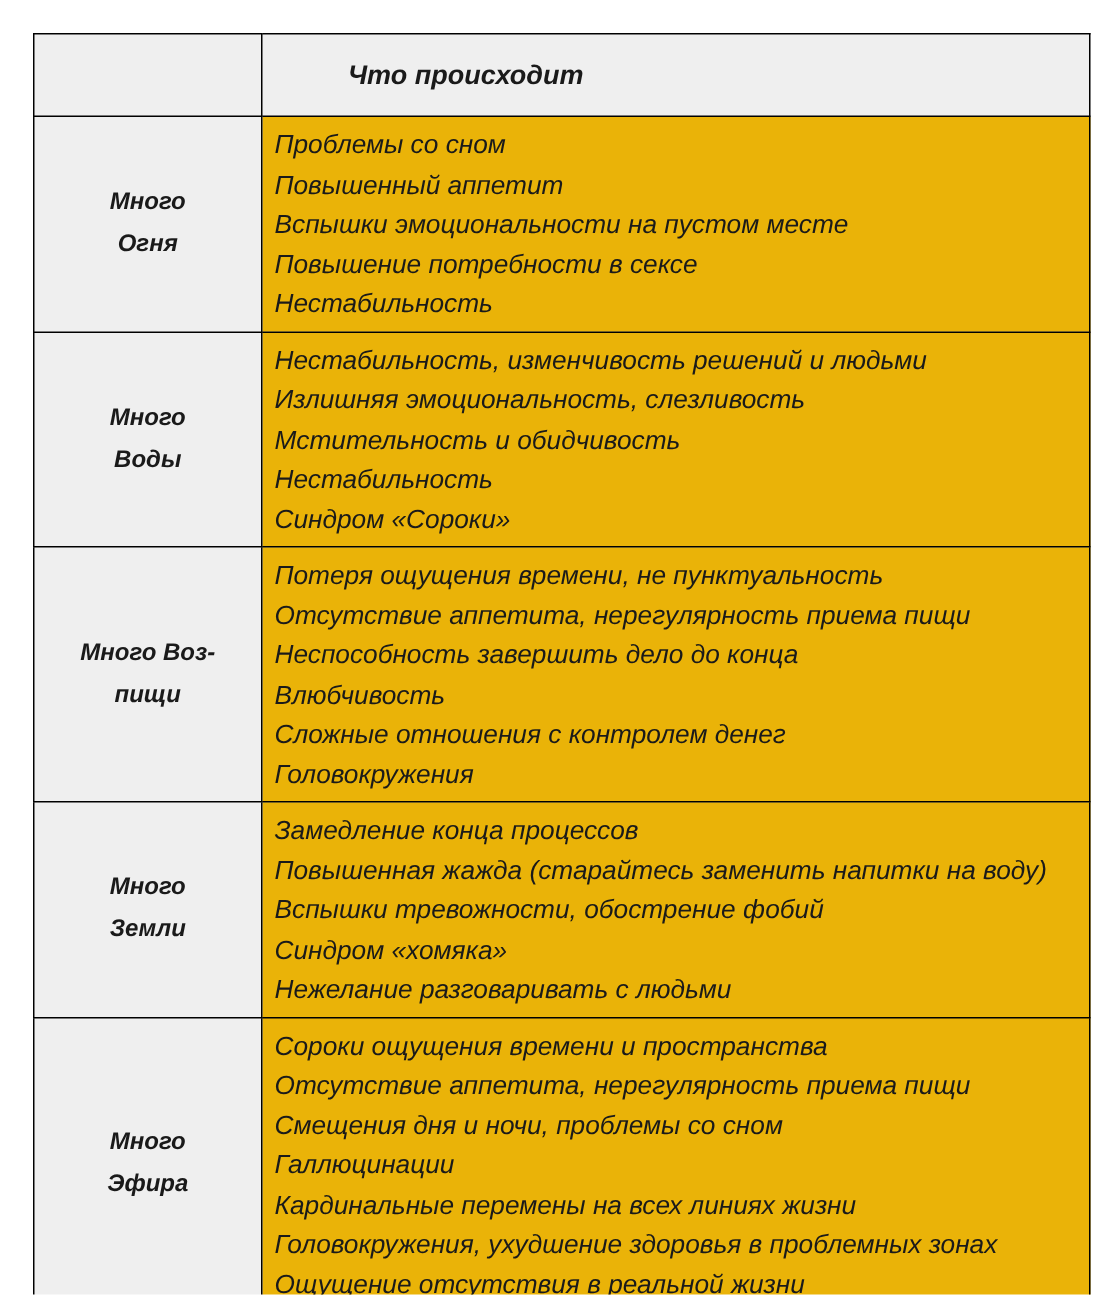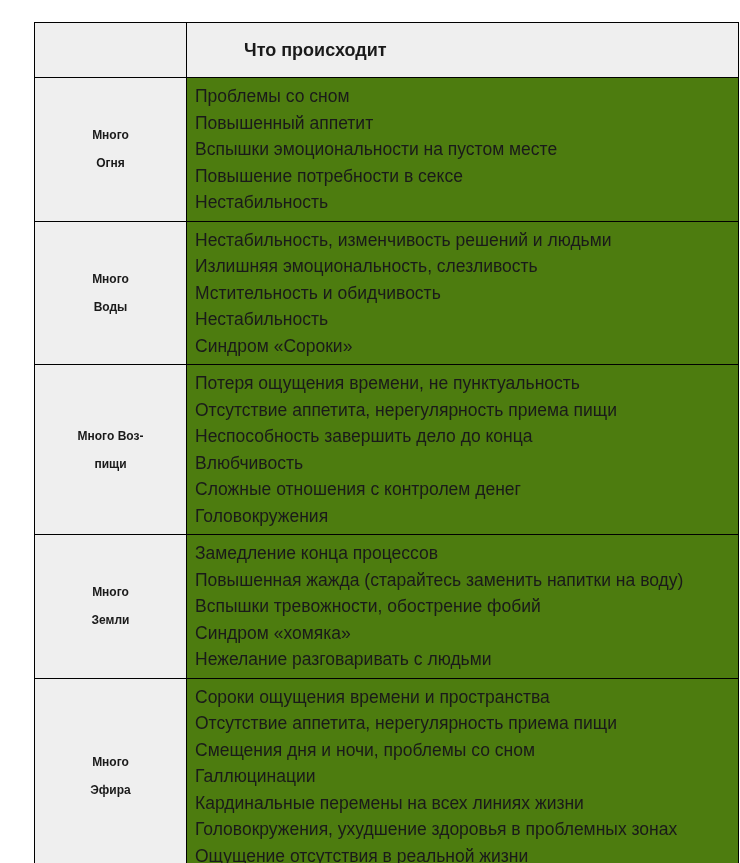--- a/index.html
+++ b/index.html
@@ -11,21 +11,22 @@
   *{margin:0;padding:0;box-sizing:border-box;}
   html,body{
     width:740px;height:863px;
     background:var(--page-bg);
     font-family:"Liberation Sans","DejaVu Sans",sans-serif;
     color:var(--text);
     overflow:hidden;
   }
   .page{
     width:740px;height:756px;
-    padding:22px 18px 0 34px;
+    padding:22px 18px 0 22px;
+    font-style:italic;
   }
   table.elements{
     width:704px;
     border-collapse:collapse;
     table-layout:fixed;
   }
   table.elements th,
   table.elements td{
     border:1.6px solid var(--border);
   }
@@ -38,28 +39,28 @@
     font-size:18px;
     text-align:left;
     vertical-align:middle;
   }
   thead th.content-head{
     padding-left:57px;
   }
   td.label-cell{
     background:var(--cell-bg);
     font-weight:bold;
-    font-size:12px;
+    font-size:16px;
     line-height:28px;
     text-align:center;
     vertical-align:middle;
     white-space:pre-line;
   }
   td.content-cell{
-    background:#4d7c0f;
+    background:#eab308;
     vertical-align:middle;
     padding:5px 8px 5px 8px;
   }
   .item-line{
     font-size:17.5px;
     line-height:26.5px;
     white-space:nowrap;
   }
 </style>
 </head>

